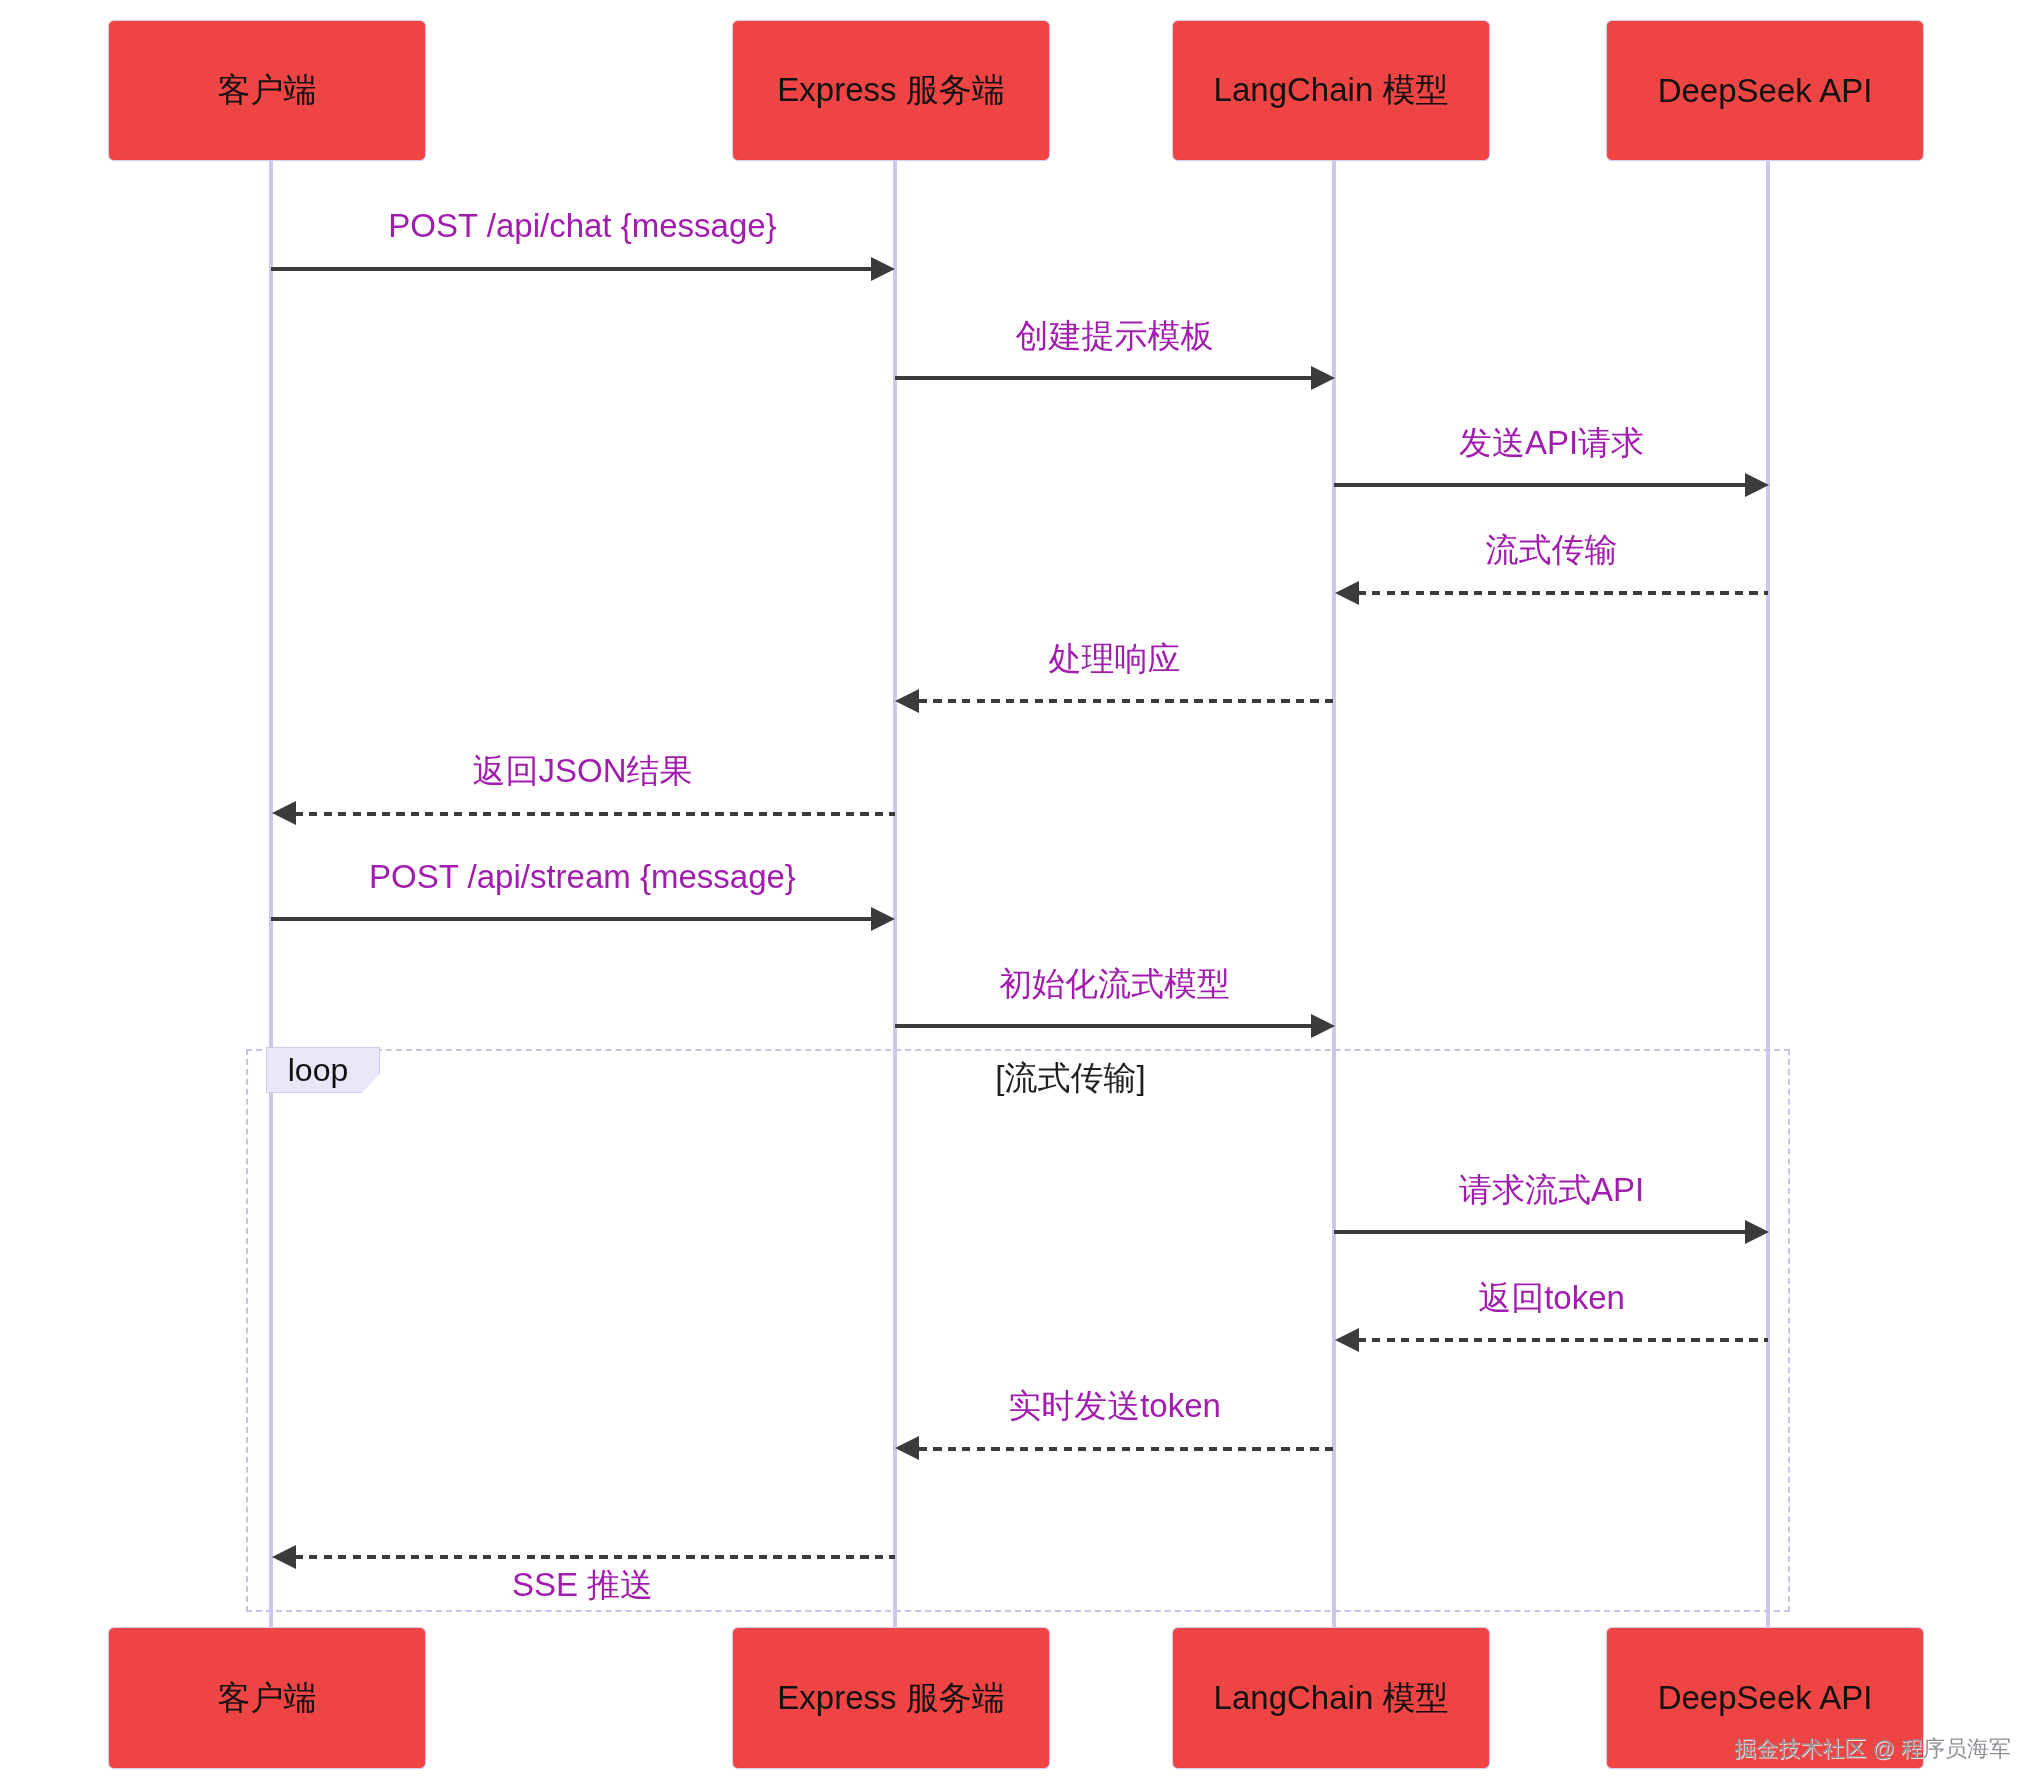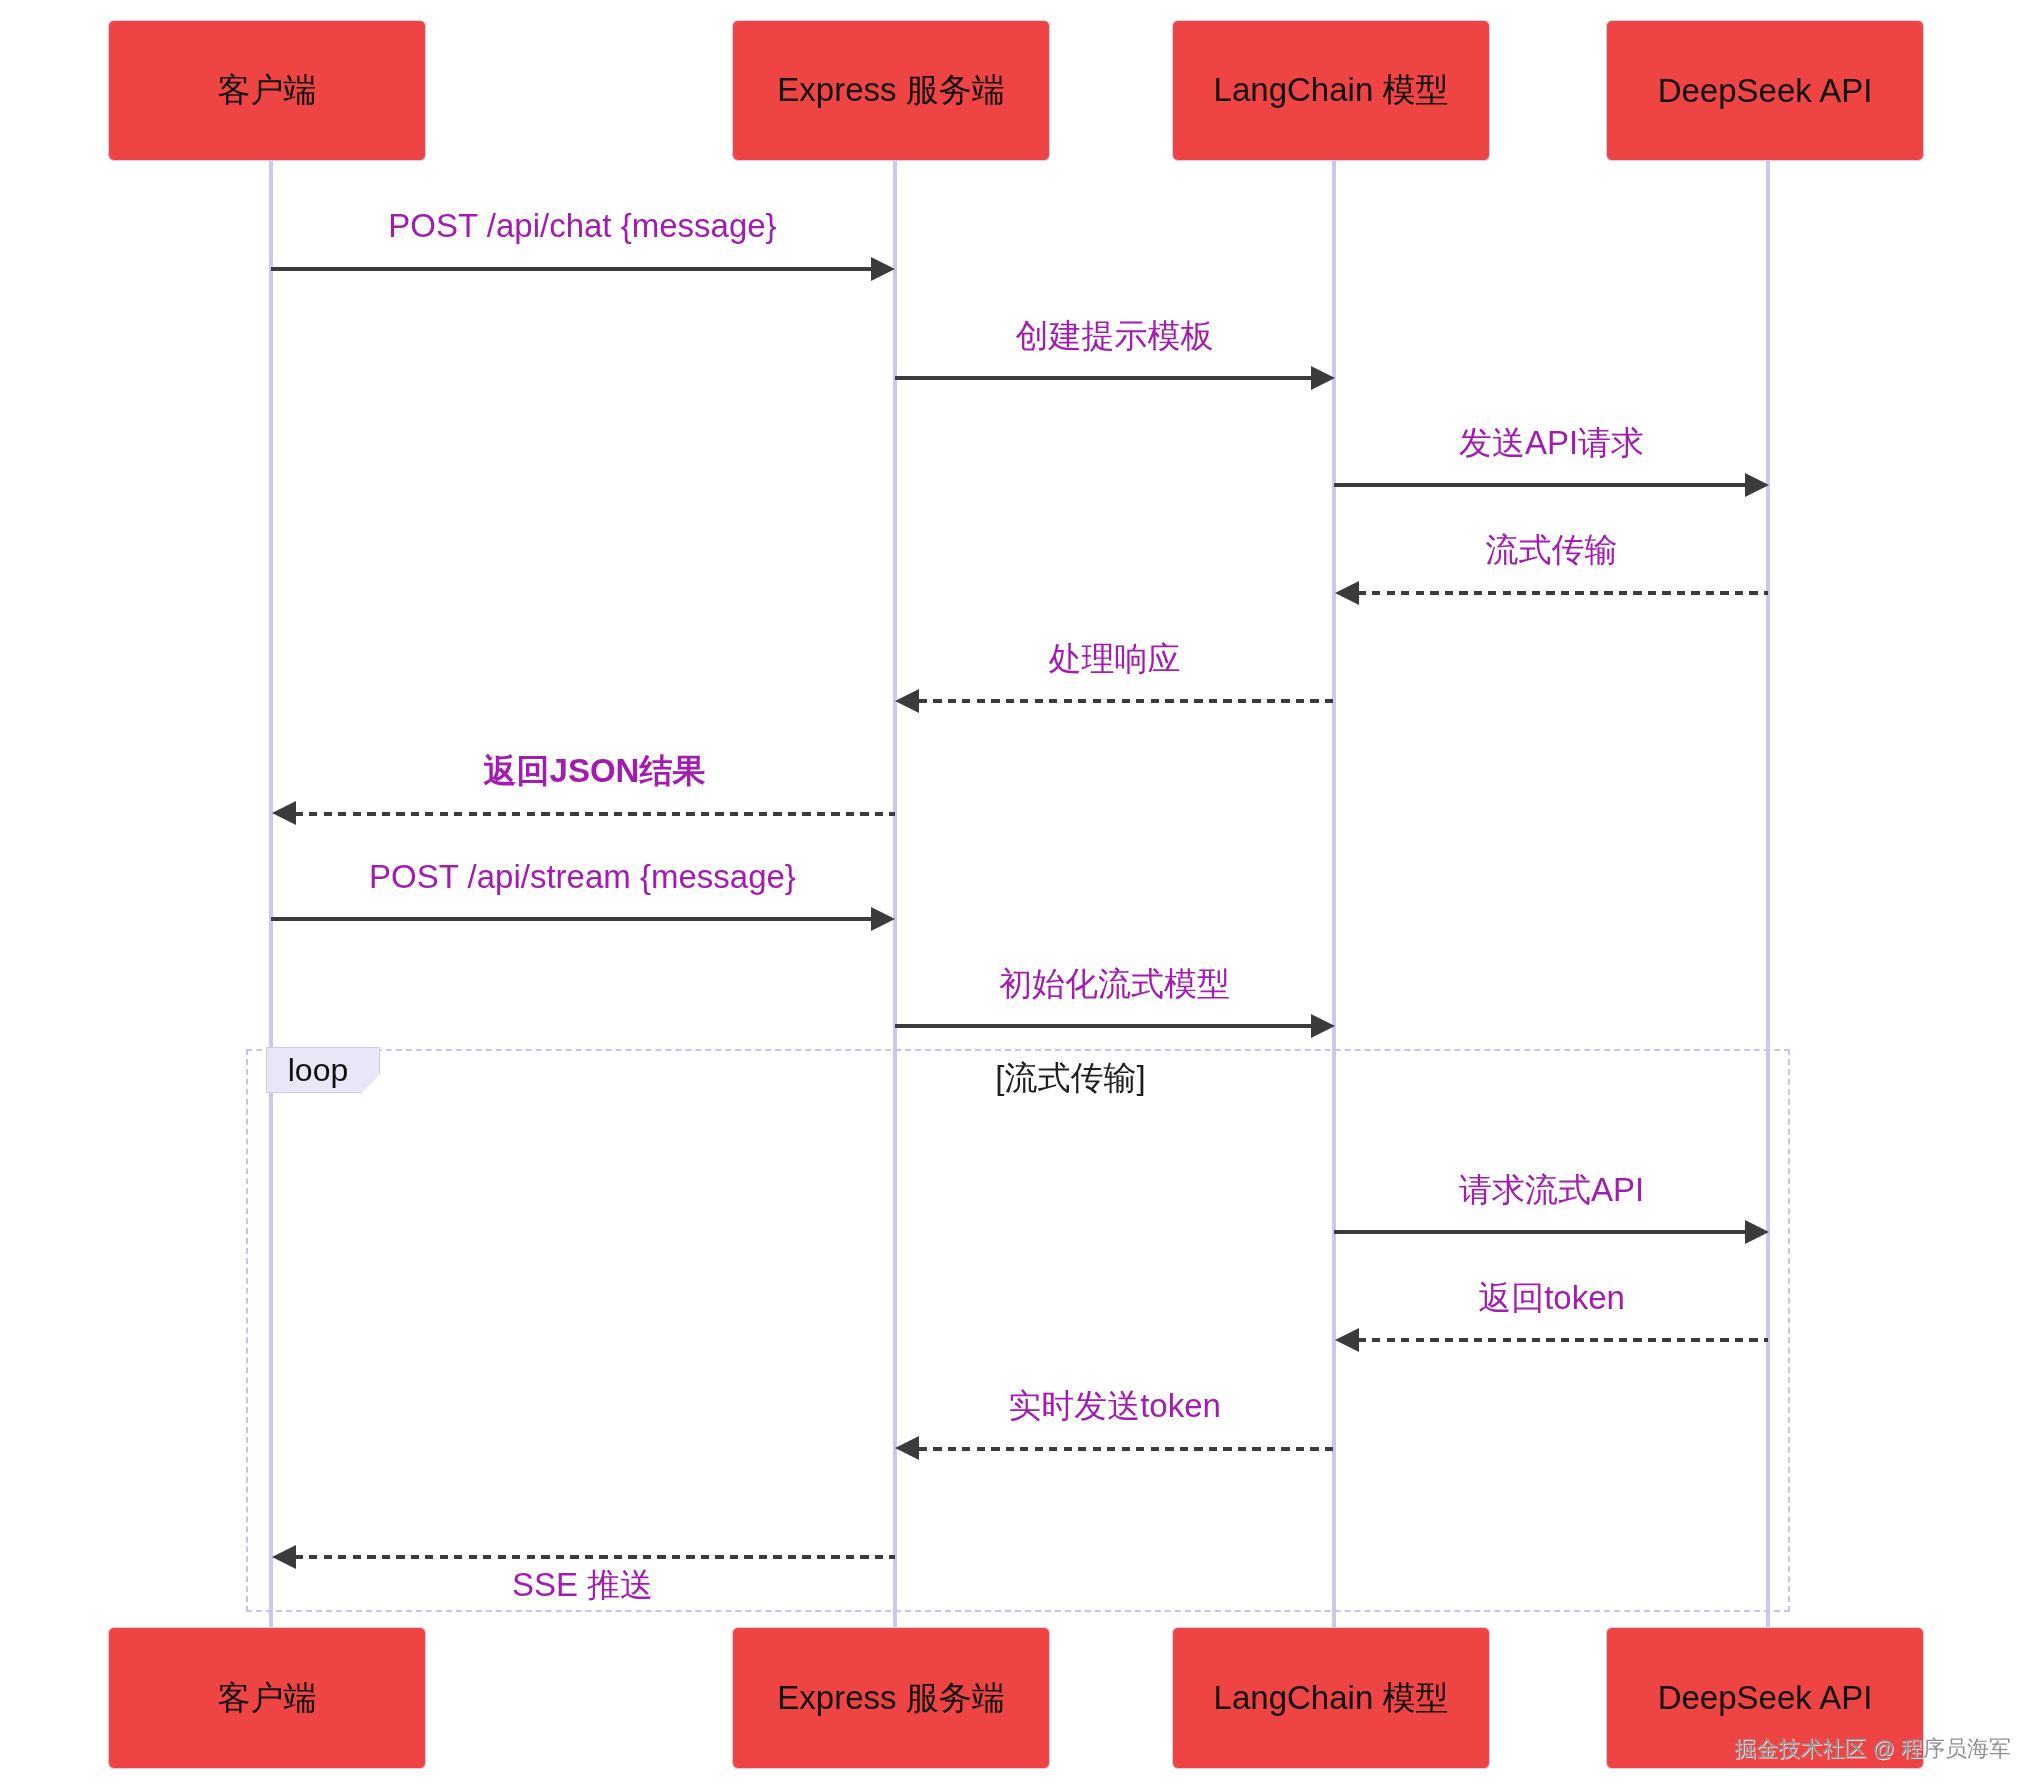--- a/index.html
+++ b/index.html
@@ -160,21 +160,21 @@
   <div class="head-right" style="left:1745px; top:473px;"></div>
 
   <div class="msg-label" style="left:1226px; top:529px;">流式传输</div>
   <div class="head-left" style="left:1335px; top:581px;"></div>
   <div class="msg-line-dashed" style="left:1358px; top:591px; width:410px;"></div>
 
   <div class="msg-label" style="left:789px; top:638px;">处理响应</div>
   <div class="head-left" style="left:895px; top:689px;"></div>
   <div class="msg-line-dashed" style="left:919px; top:699px; width:416px;"></div>
 
-  <div class="msg-label" style="left:269px; top:750px;font-weight:bold;">返回JSON结果</div>
+  <div class="msg-label" style="left:257px; top:750px;">返回JSON结果</div>
   <div class="head-left" style="left:272px; top:801px;"></div>
   <div class="msg-line-dashed" style="left:295px; top:812px; width:600px;"></div>
 
   <div class="msg-label" style="left:257px; top:856px;">POST /api/stream {message}</div>
   <div class="msg-line-solid" style="left:271px; top:917px; width:602px;"></div>
   <div class="head-right" style="left:871px; top:907px;"></div>
 
   <div class="msg-label" style="left:789px; top:963px;">初始化流式模型</div>
   <div class="msg-line-solid" style="left:895px; top:1024px; width:418px;"></div>
   <div class="head-right" style="left:1311px; top:1014px;"></div>

